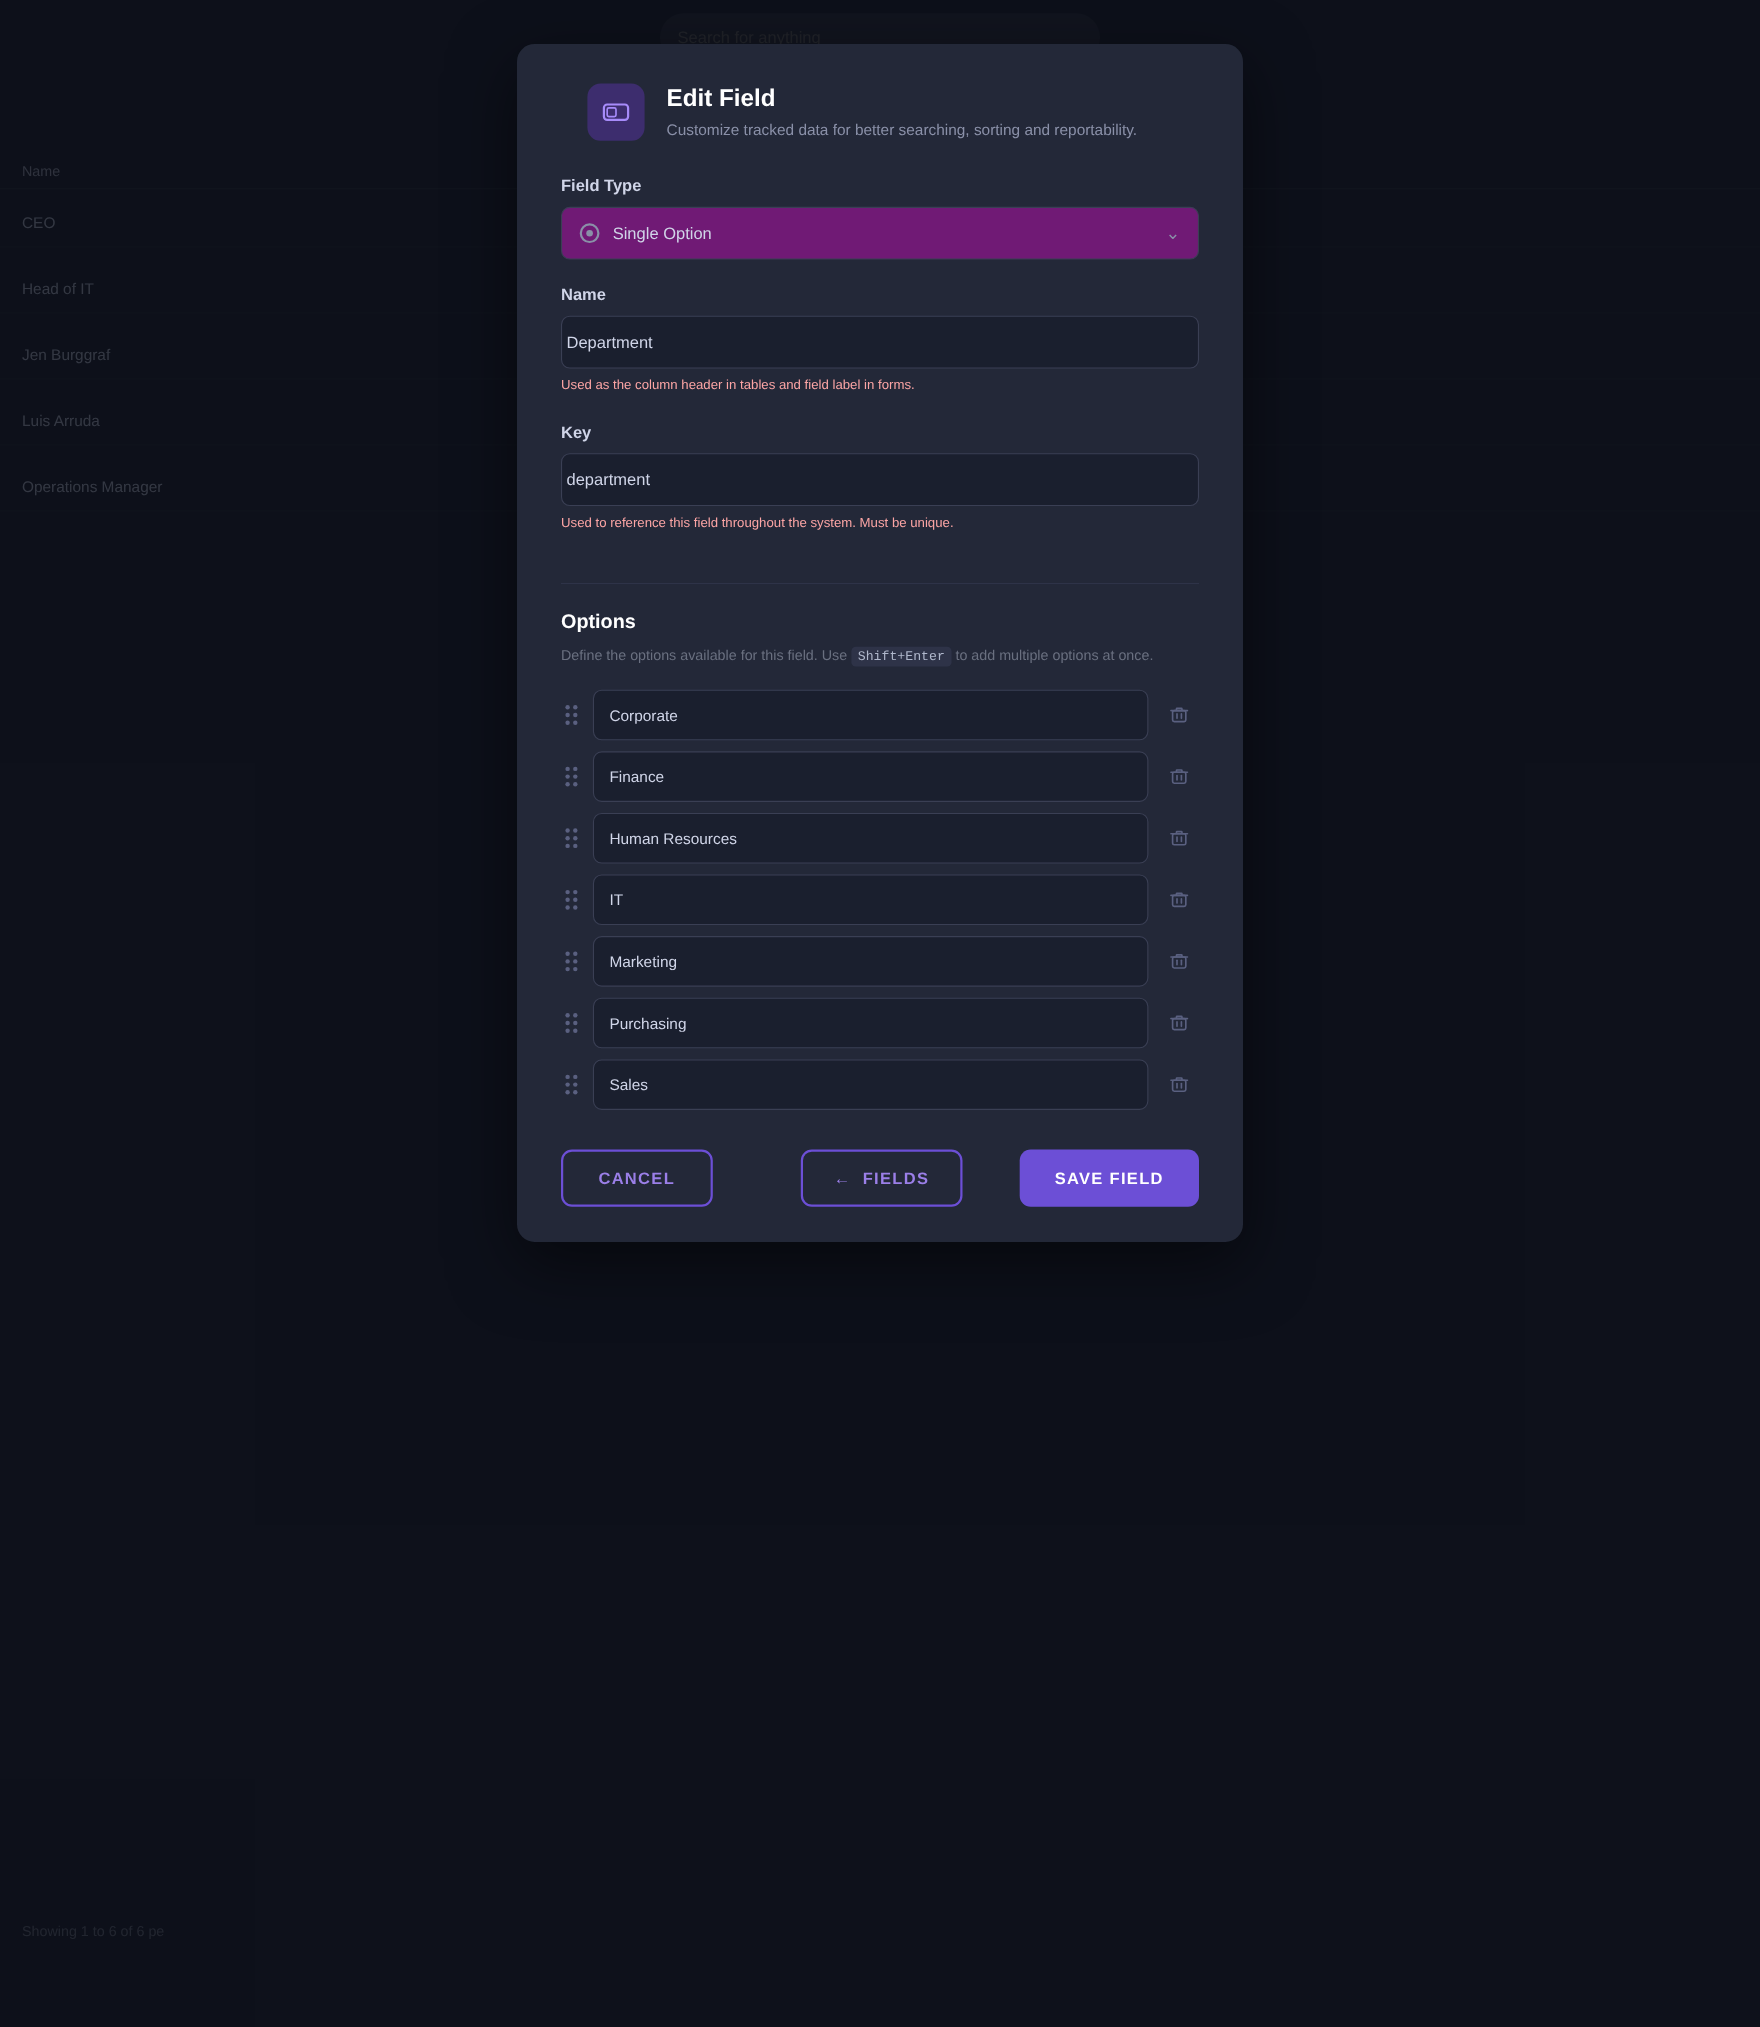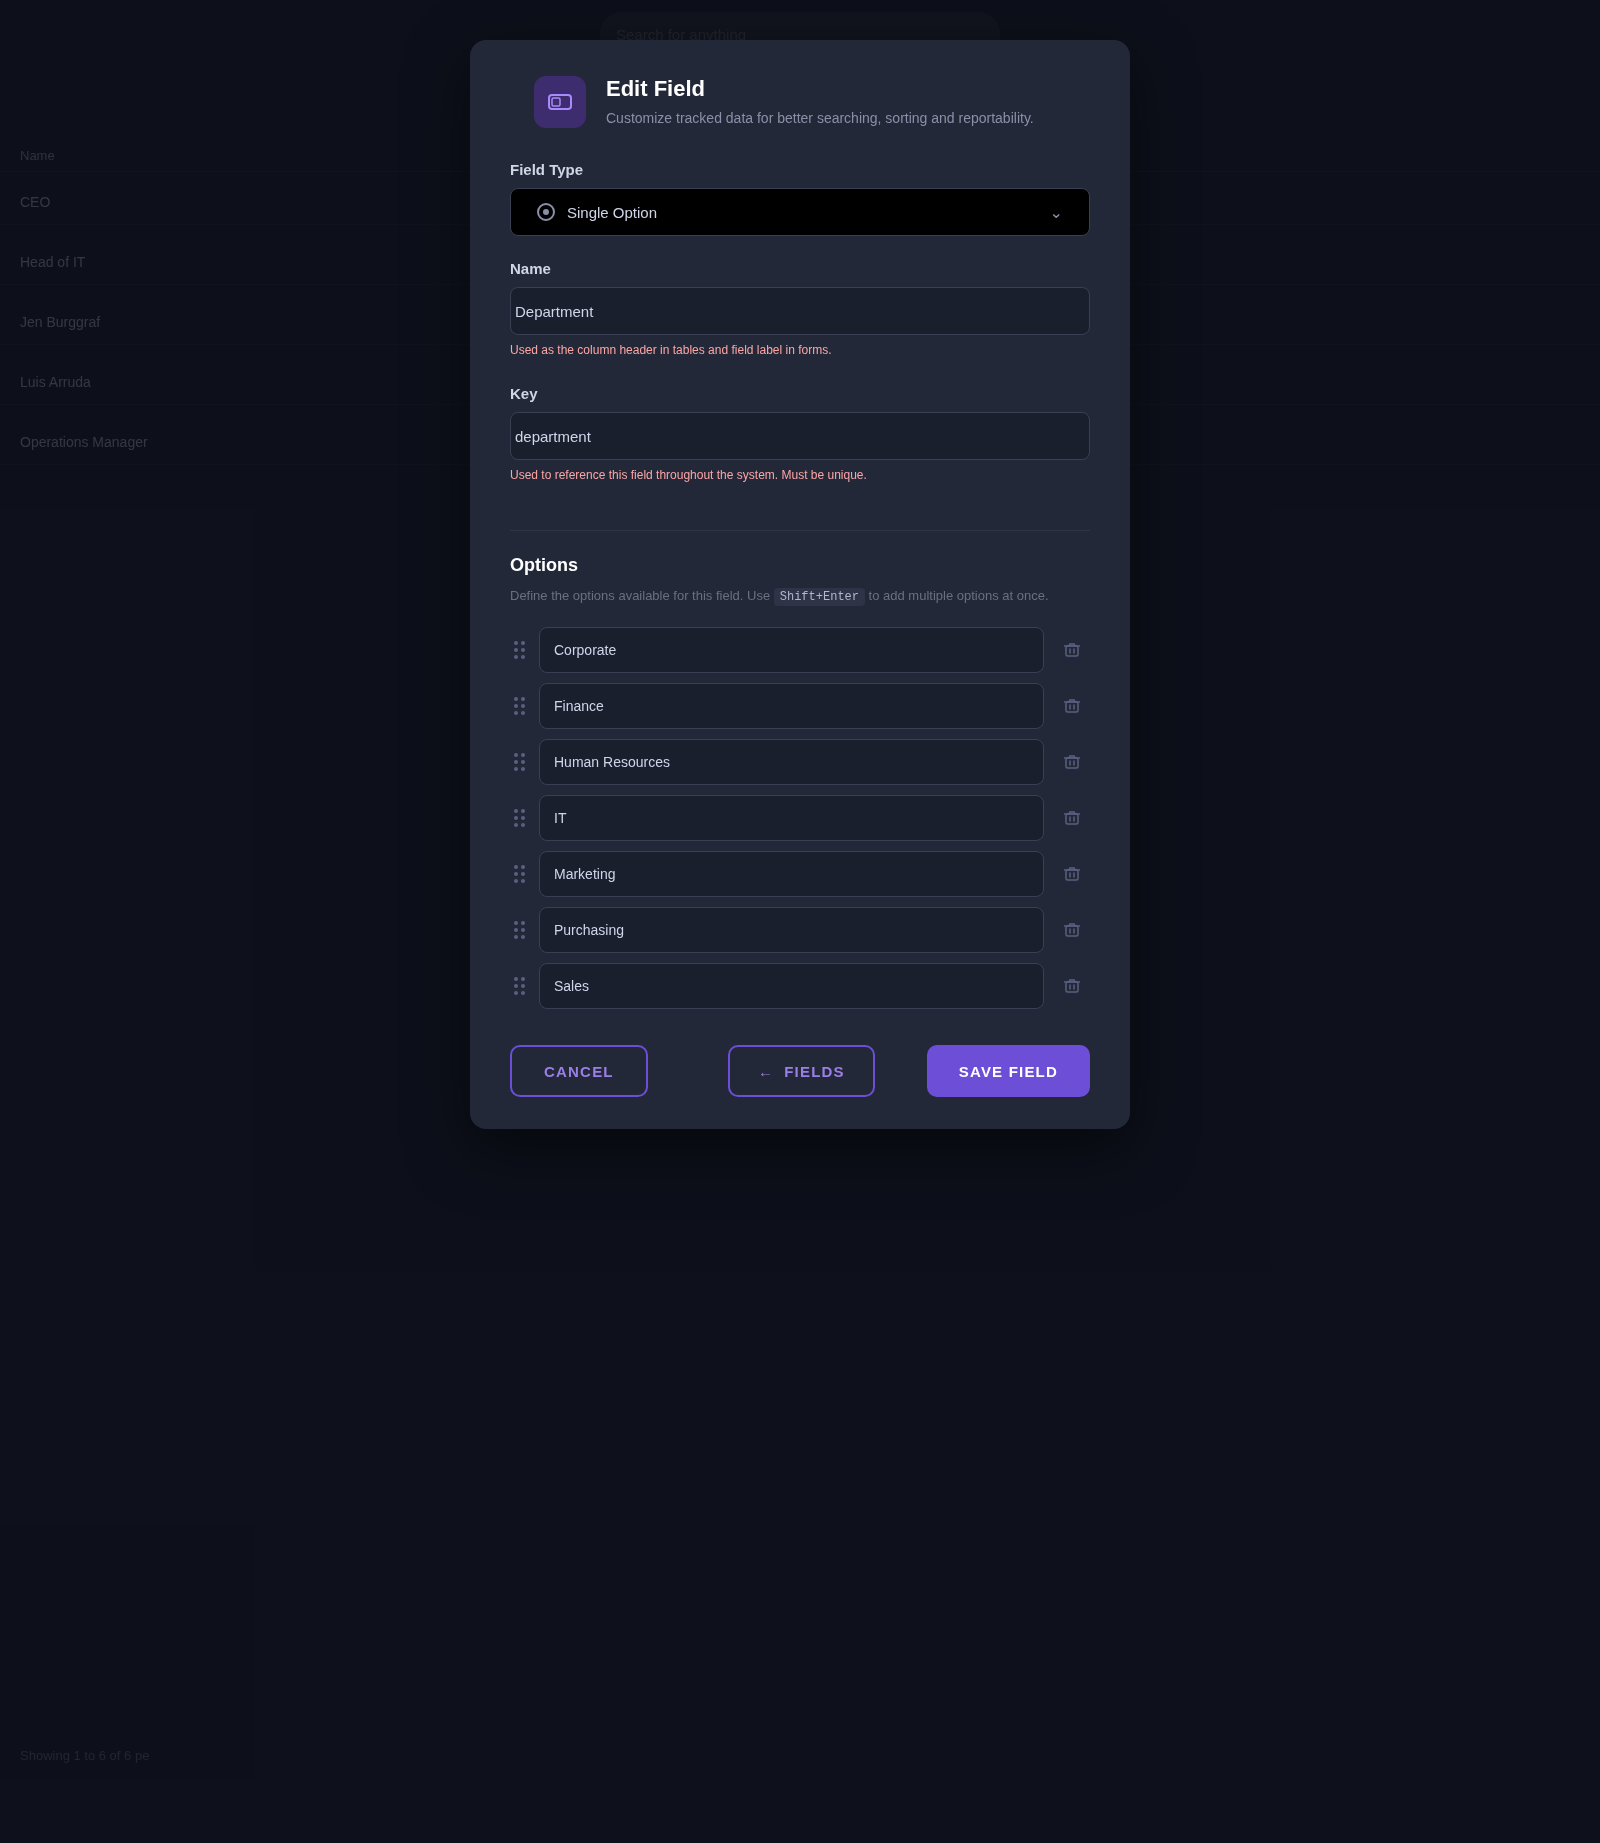--- a/index.html
+++ b/index.html
@@ -148,26 +148,26 @@
     .field-type-section { margin-bottom: 24px; }
 
     .select-container {
       position: relative;
       width: 100%;
     }
 
     .select-box {
       width: 100%;
       height: 48px;
-      background: #000000;
+      background: #701a75;
       border: 1.5px solid #3a3f54;
       border-radius: 8px;
       display: flex;
       align-items: center;
-      padding: 0 26px;
+      padding: 0 16px;
       color: #d0d5e8;
       font-size: 15px;
       cursor: pointer;
       justify-content: space-between;
     }
 
     .select-left {
       display: flex;
       align-items: center;
       gap: 12px;

